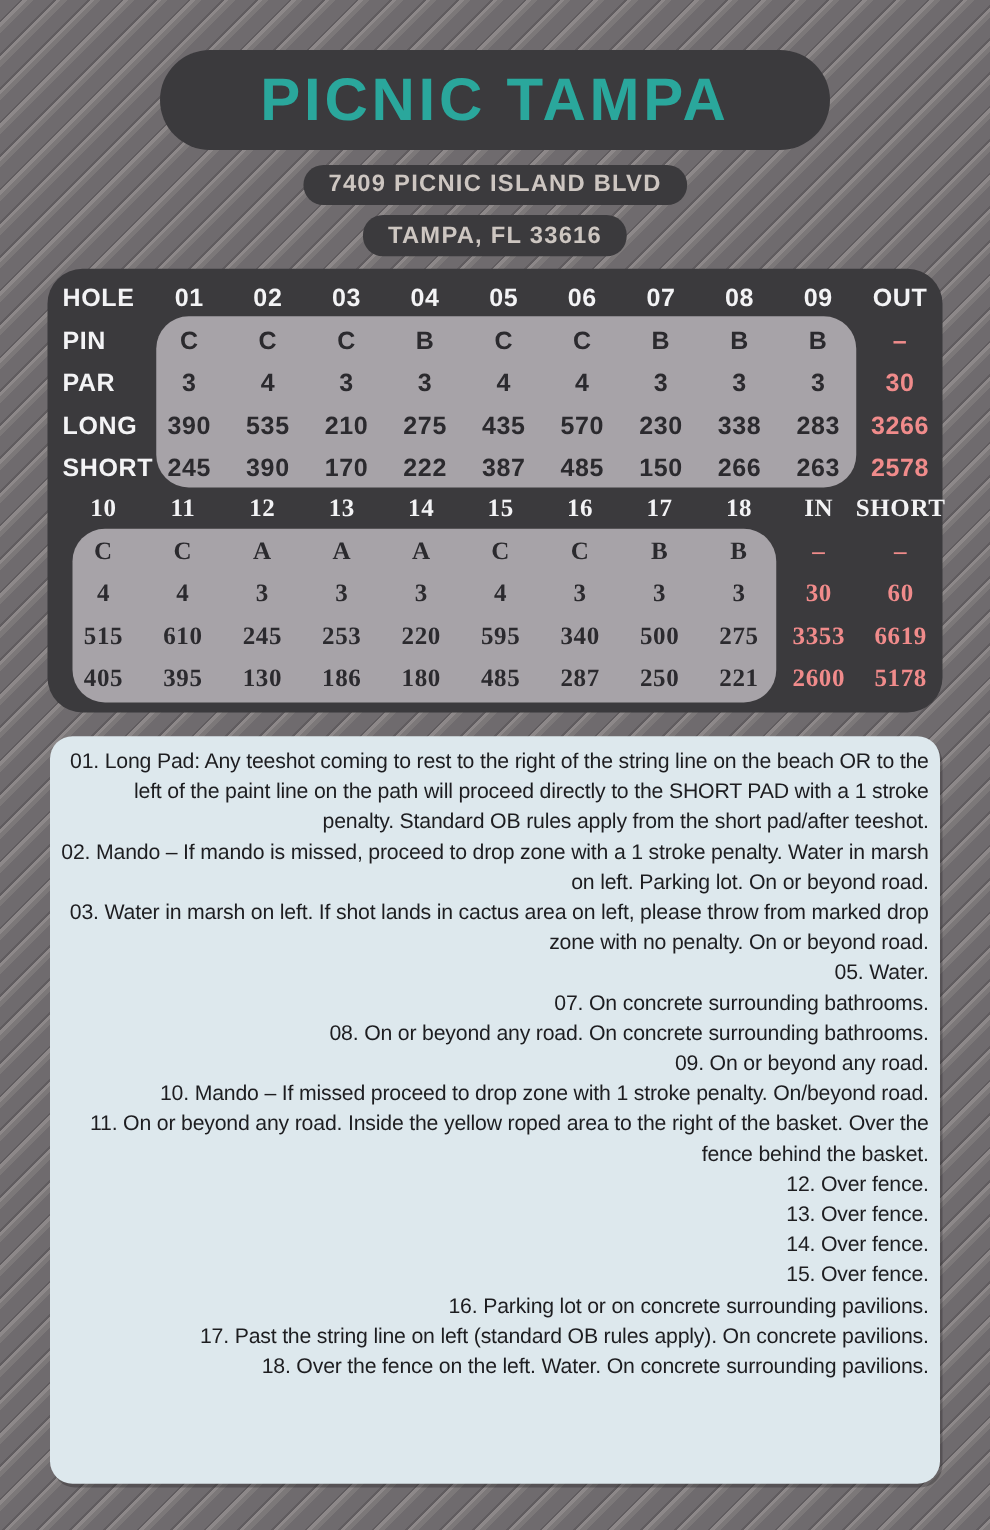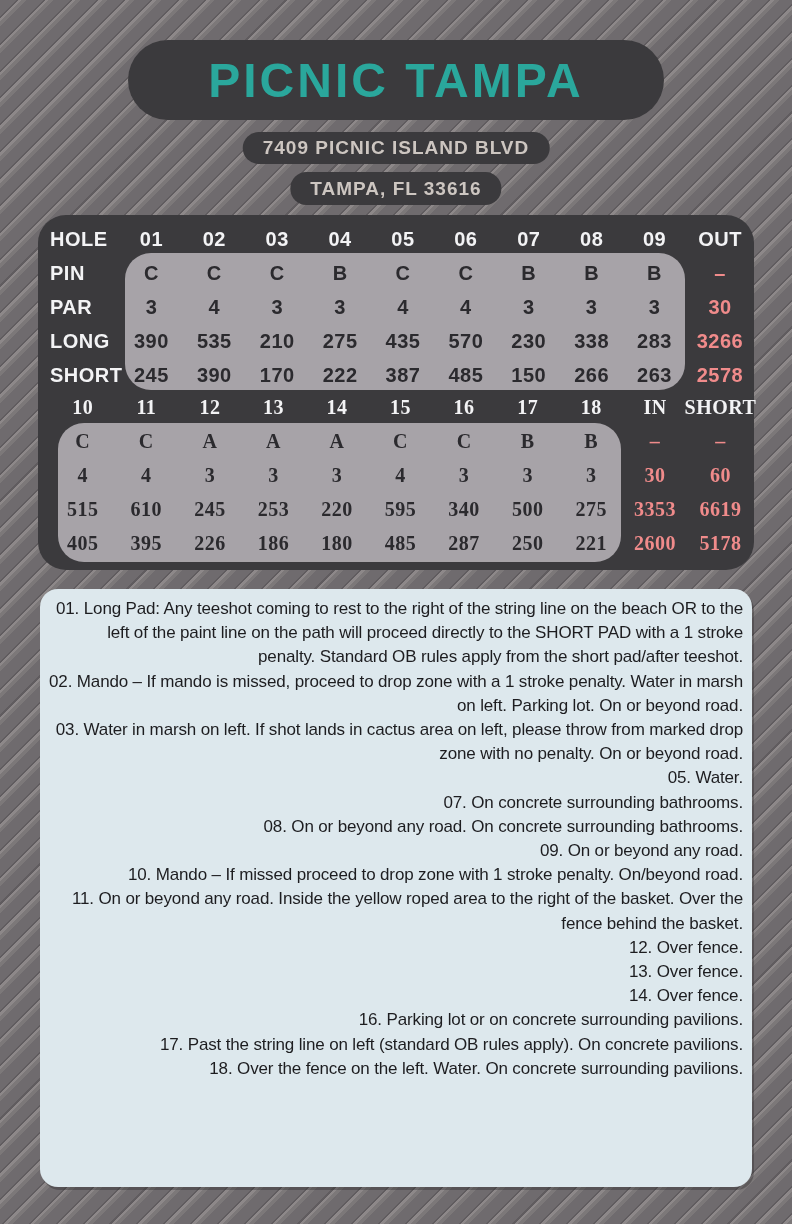--- a/index.html
+++ b/index.html
@@ -183,21 +183,21 @@
         <div class="c ">253</div>
         <div class="c ">220</div>
         <div class="c ">595</div>
         <div class="c ">340</div>
         <div class="c ">500</div>
         <div class="c ">275</div>
         <div class="c salmon">3353</div>
         <div class="c salmon">6619</div>
         <div class="c ">405</div>
         <div class="c ">395</div>
-        <div class="c ">226</div>
+        <div class="c ">130</div>
         <div class="c ">186</div>
         <div class="c ">180</div>
         <div class="c ">485</div>
         <div class="c ">287</div>
         <div class="c ">250</div>
         <div class="c ">221</div>
         <div class="c salmon">2600</div>
         <div class="c salmon">5178</div>
       </div>
   </div>
@@ -208,18 +208,19 @@
       <p class="rule"><span>03.</span> <span>Water in marsh on left. If shot lands in cactus area on left, please throw from marked drop zone with no penalty. On or beyond road.</span></p>
       <p class="rule"><span>05.</span> <span>Water.</span></p>
       <p class="rule"><span>07.</span> <span>On concrete surrounding bathrooms.</span></p>
       <p class="rule"><span>08.</span> <span>On or beyond any road. On concrete surrounding bathrooms.</span></p>
       <p class="rule"><span>09.</span> <span>On or beyond any road.</span></p>
       <p class="rule"><span>10.</span> <span>Mando – If missed proceed to drop zone with 1 stroke penalty. On/beyond road.</span></p>
       <p class="rule"><span>11.</span> <span>On or beyond any road. Inside the yellow roped area to the right of the basket. Over the fence behind the basket.</span></p>
       <p class="rule"><span>12.</span> <span>Over fence.</span></p>
       <p class="rule"><span>13.</span> <span>Over fence.</span></p>
       <p class="rule"><span>14.</span> <span>Over fence.</span></p>
+      <p class="rule"><span>15.</span> <span>Over fence.</span></p>
       <p class="rule"><span>16.</span> <span>Parking lot or on concrete surrounding pavilions.</span></p>
       <p class="rule"><span>17.</span> <span>Past the string line on left (standard OB rules apply). On concrete pavilions.</span></p>
       <p class="rule"><span>18.</span> <span>Over the fence on the left. Water. On concrete surrounding pavilions.</span></p>
     </div>
 
 </div>
 
 </body></html>

